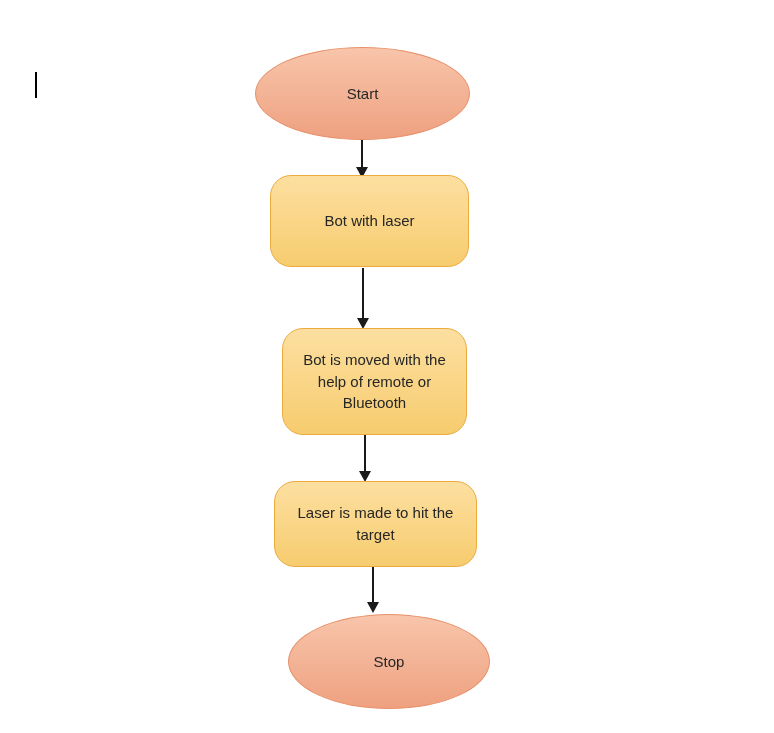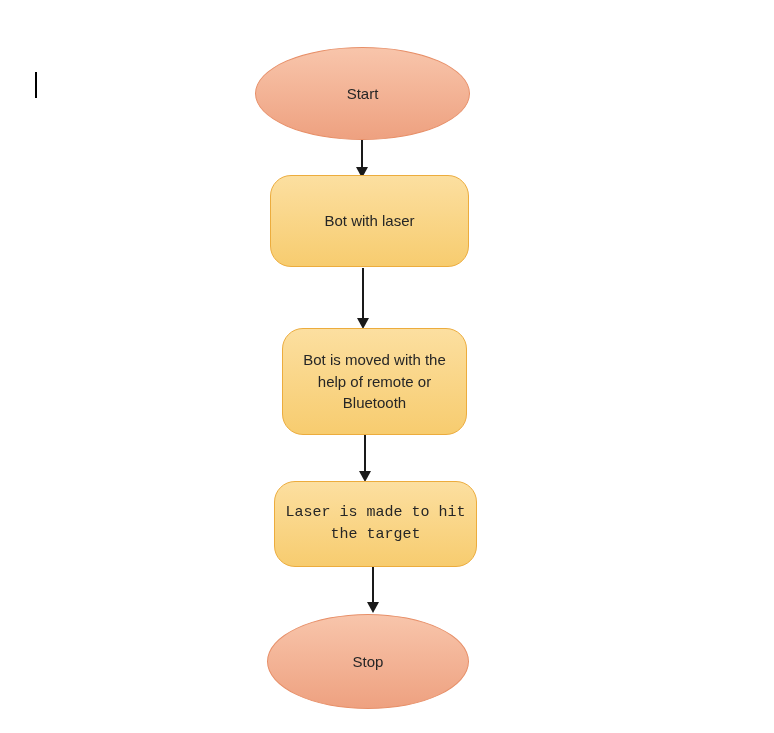--- a/index.html
+++ b/index.html
@@ -40,22 +40,22 @@
     border: 1.6px solid #e78f68;
     border-radius: 50%;
   }
   .rect {
     background: linear-gradient(#fcdfa0, #f7cc6f);
     border: 1.6px solid #ecac3d;
   }
   .node-start  { left: 255px; top: 47px;  width: 215px; height: 93px; }
   .node-box1   { left: 270px; top: 175px; width: 199px; height: 92px; }
   .node-box2   { left: 282px; top: 328px; width: 185px; height: 107px; padding: 4px 8px; }
-  .node-box3   { left: 274px; top: 481px; width: 203px; height: 86px;  padding: 16px 8px; font-family: Liberation Mono, monospace; }
-  .node-stop   { left: 267px; top: 614px; width: 202px; height: 95px; }
+  .node-box3   { left: 274px; top: 481px; width: 203px; height: 86px;  padding: 16px 8px; }
+  .node-stop   { left: 288px; top: 614px; width: 202px; height: 95px; }
   .arrow {
     position: absolute;
     width: 14px;
     display: flex;
     flex-direction: column;
     align-items: center;
   }
   .arrow-line {
     width: 1.5px;
     flex: 1;

